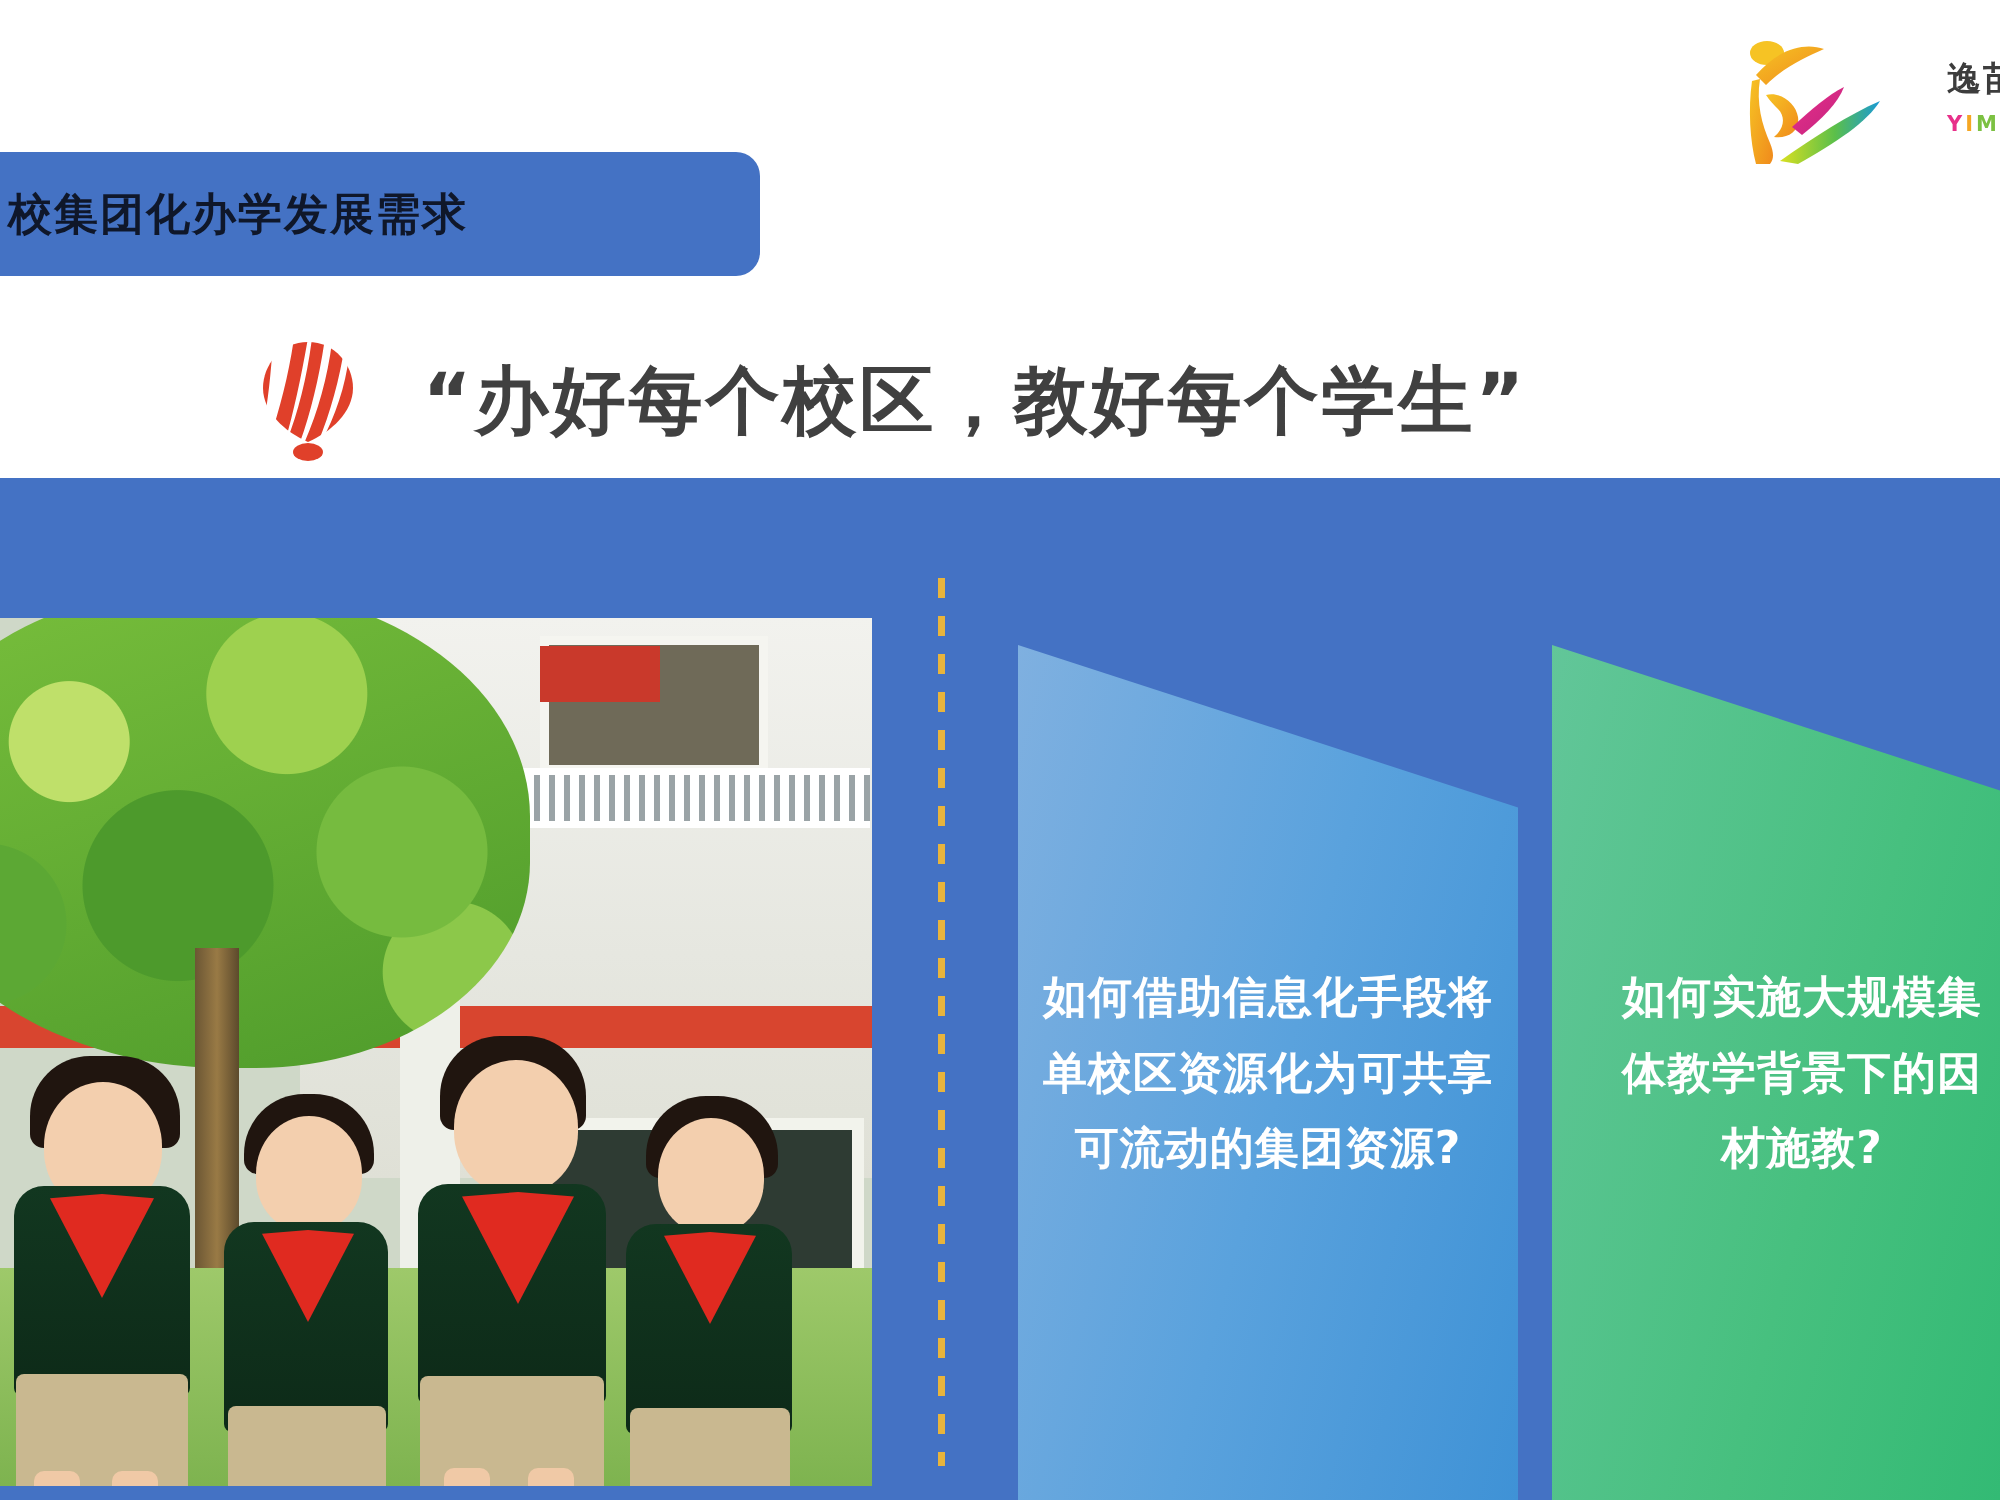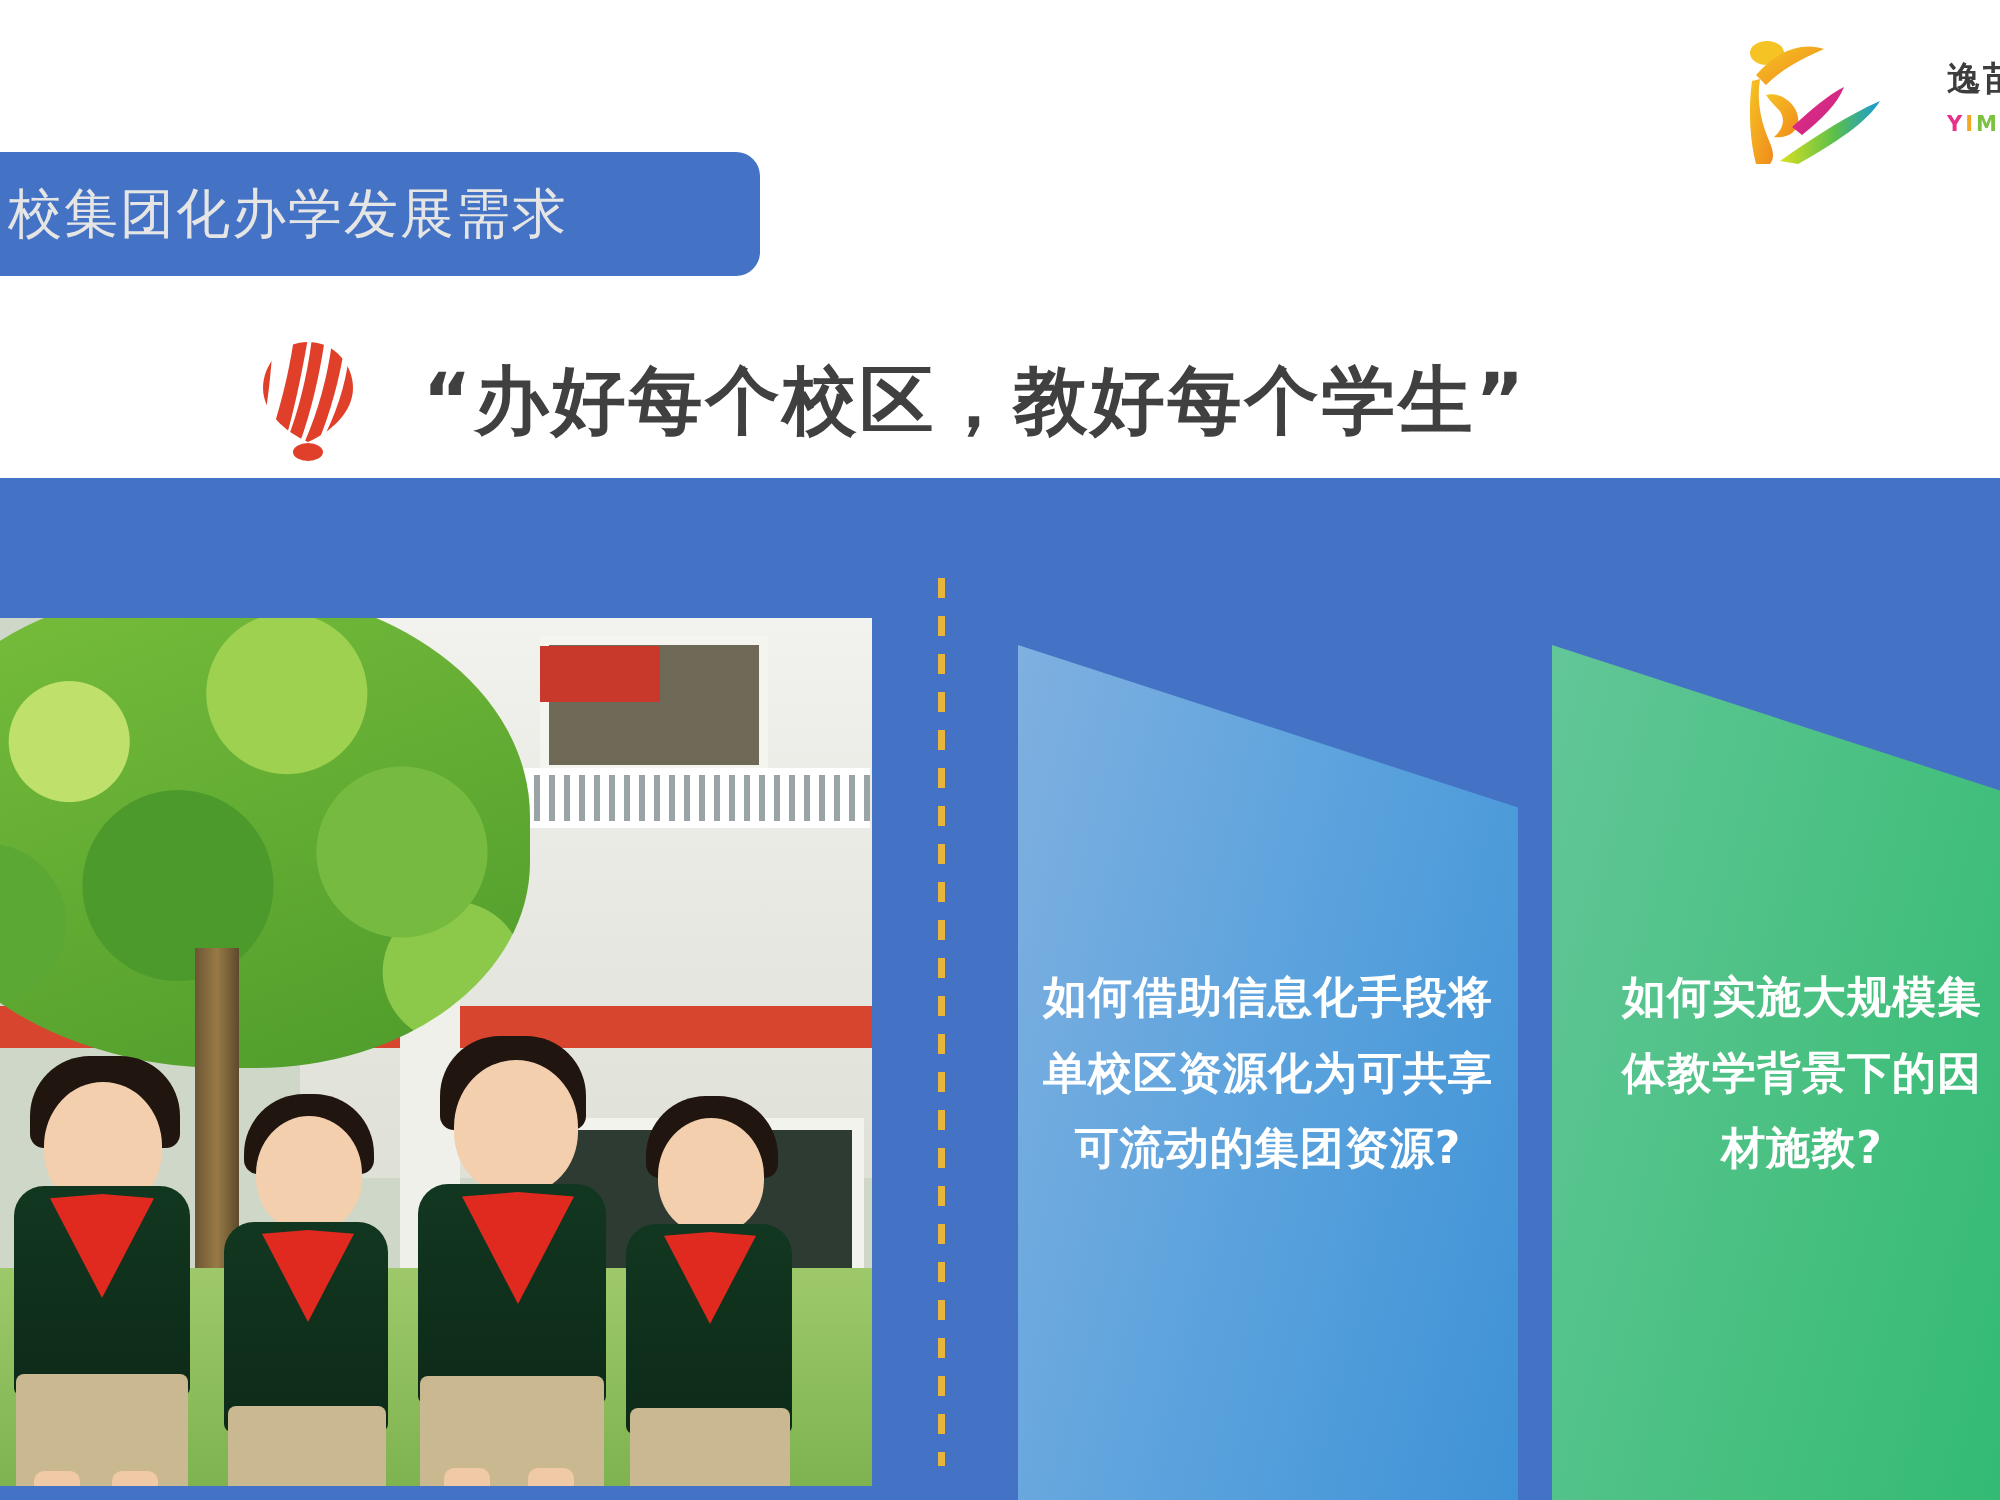--- a/index.html
+++ b/index.html
@@ -73,23 +73,23 @@
     width: 880px;
     height: 124px;
     background: #4472c4;
     border-radius: 24px;
     display: flex;
     align-items: center;
     box-sizing: border-box;
     padding-left: 128px;
   }
   .title-banner .banner-text {
-    color: #e5e5e5;
-    font-size: 54px;
-    font-weight: normal;
+    color: #0f172a;
+    font-size: 44px;
+    font-weight: bold;
     letter-spacing: 2px;
     line-height: 1;
     white-space: nowrap;
   }
 
   
   .headline-row {
     position: absolute;
     left: 0;
     top: 330px;

